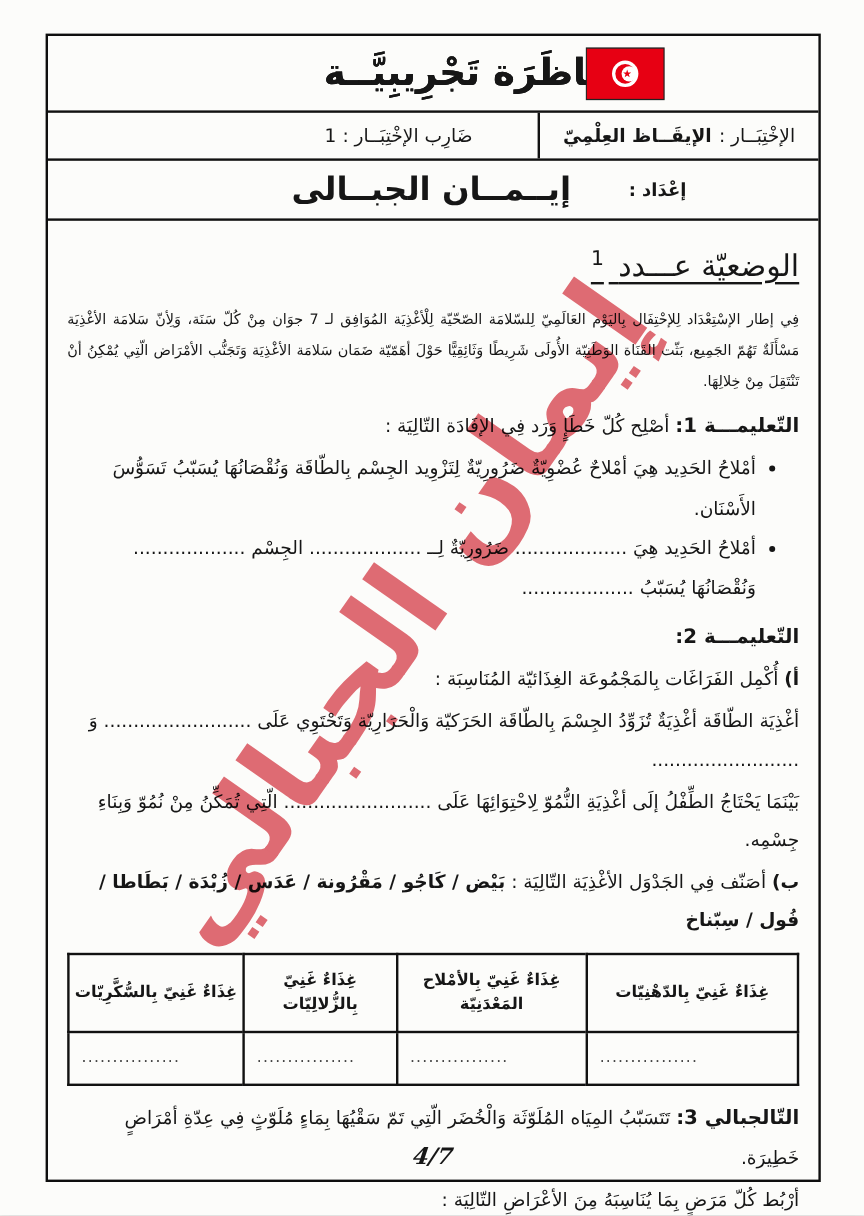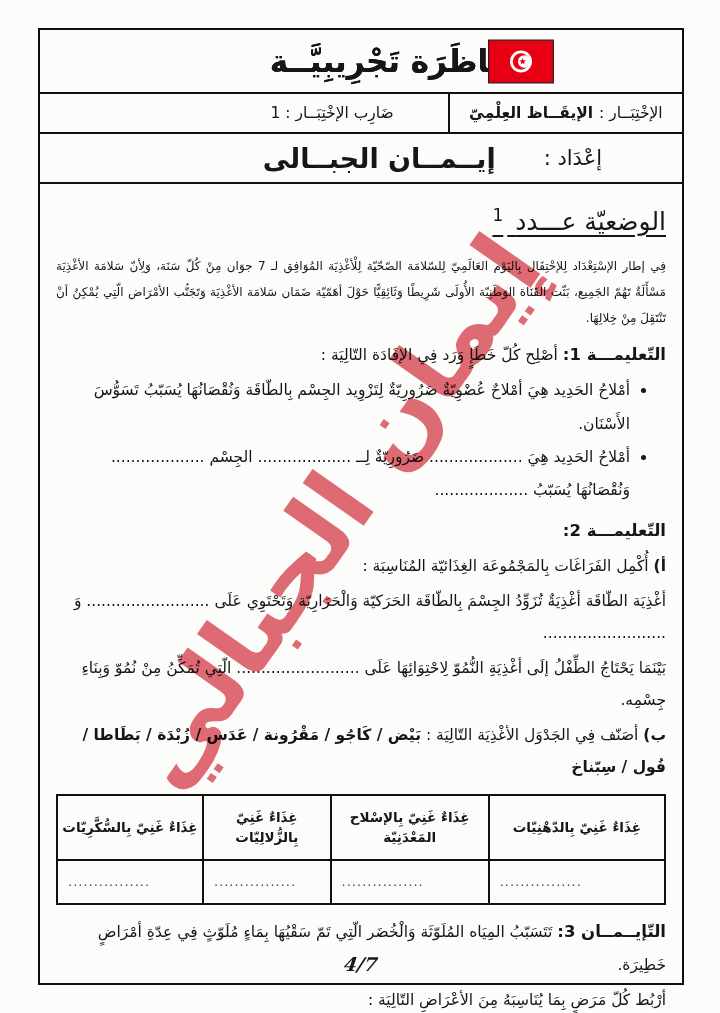--- a/index.html
+++ b/index.html
@@ -58,21 +58,21 @@
   .cell-exam { width:36.5%; justify-content:flex-start; padding-right:14px; gap:6px; }
   .cell-coef { width:36%; }
   .cell-session { width:27.5%; font-weight:bold; }
   .exam-value { font-weight:bold; }
   
   .prepared {
     height:50px;
     border-bottom:2.5px solid #111;
     display:flex; align-items:center;
   }
-  .prepared-label { font-size:21px; font-weight:normal; margin-right:80px; }
+  .prepared-label { font-size:15px; font-weight:bold; margin-right:110px; }
   .prepared-name  { font-size:27px; font-weight:bold; margin-right:48px; letter-spacing:1px; }
   
   .main {
     padding:4px 16px 0;
     font-size:15.5px;
     line-height:2.1;
   }
   .situation-title {
     margin:8px 0 4px;
     font-size:25px; font-weight:normal;
@@ -221,37 +221,37 @@
       <table class="food-table">
         <colgroup>
           <col style="width:29%">
             <col style="width:26%">
             <col style="width:21%">
             <col style="width:24%">
         </colgroup>
         <thead>
           <tr>
             <th>غِذَاءٌ غَنِيّ بِالدّهْنِيّات</th>
-            <th>غِذَاءٌ غَنِيّ بِالإسْلاح المَعْدَنِيّة</th>
+            <th>غِذَاءٌ غَنِيّ بِالأمْلاح المَعْدَنِيّة</th>
             <th>غِذَاءٌ غَنِيّ بِالزُّلالِيّات</th>
             <th>غِذَاءٌ غَنِيّ بِالسُّكَّرِيّات</th>
           </tr>
         </thead>
         <tbody>
           <tr>
             <td>................</td>
             <td>................</td>
             <td>................</td>
             <td>................</td>
           </tr>
         </tbody>
       </table>
 
       <div class="instr">
-        <span class="instr-label">التّإيــمــان 3:</span>
+        <span class="instr-label">التّالجبالي 3:</span>
         <span>تَتَسَبّبُ المِيَاه المُلَوّثَة وَالْخُضَر الّتِي تَمّ سَقْيُهَا بِمَاءٍ مُلَوّثٍ فِي عِدّةِ أمْرَاضٍ خَطِيرَة.</span>
       </div>
 
       <div class="fill-line">أرْبُط كُلّ مَرَضٍ بِمَا يُنَاسِبَهُ مِنَ الأعْرَاضِ التّالِيَة :</div>
 
     </div>
 
     <div class="pagenum" dir="ltr">4/7</div>
 
   </div>

